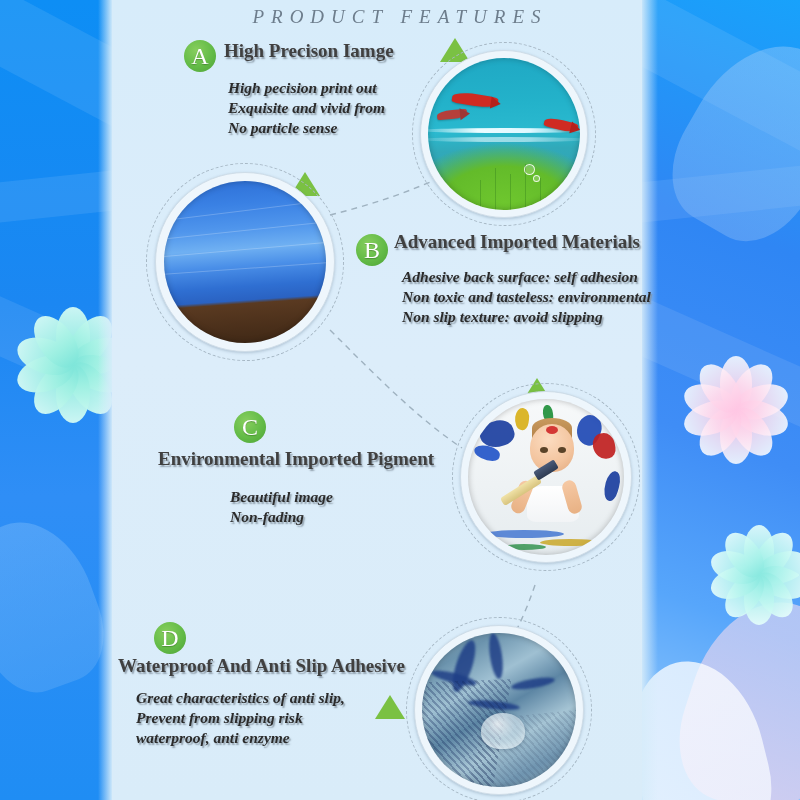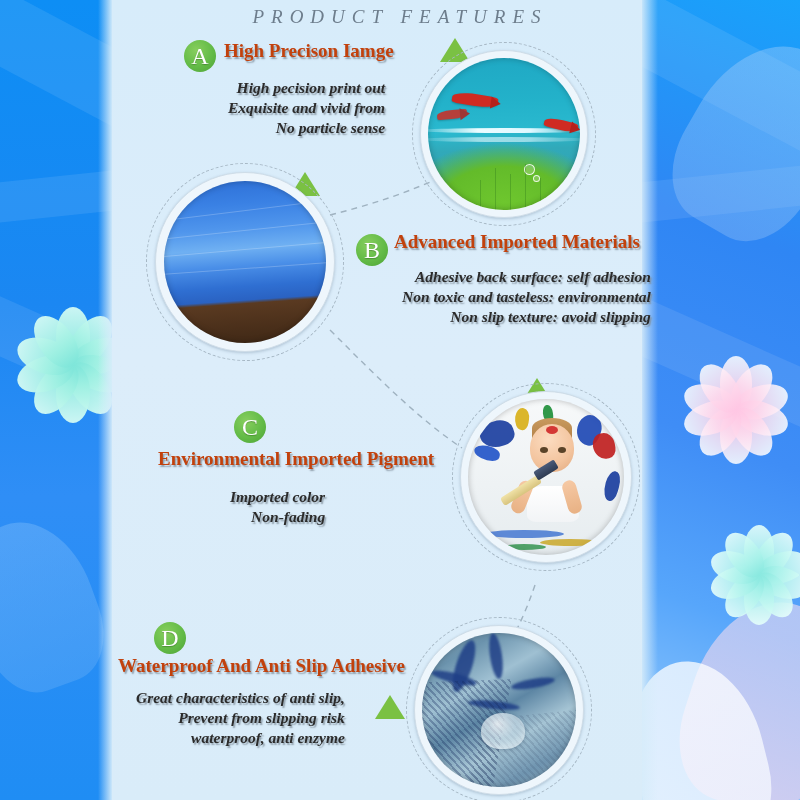--- a/index.html
+++ b/index.html
@@ -123,27 +123,27 @@
     background:radial-gradient(ellipse at 38% 30%, rgba(255,255,255,.78) 0%, rgba(226,240,246,.48) 45%, rgba(170,200,215,.32) 100%);
     box-shadow:inset 0 -3px 8px rgba(255,255,255,.55), 0 1px 4px rgba(20,40,70,.3); }
 
   
   .badge { position:absolute; width:32px; height:32px; border-radius:50%;
     background:radial-gradient(circle at 38% 32%, #87ce5e 0%, #63bb47 55%, #4da235 100%);
     color:#ffffff; font-family:"Liberation Serif", serif; font-size:24px;
     line-height:32px; text-align:center; font-weight:400;
     text-shadow:0 1px 1px rgba(0,0,0,.25); }
   .heading { position:absolute; font-family:"Liberation Serif", serif;
-    font-size:19px; font-weight:700; color:#c2410c; white-space:nowrap;
+    font-size:19px; font-weight:700; color:#404040; white-space:nowrap;
     text-shadow:1.5px 1.5px 1.5px rgba(120,135,148,.75); }
   .blurb { position:absolute; font-family:"Liberation Serif", serif;
     font-style:italic; font-weight:700; font-size:15.5px; color:#2b2b2b;
     line-height:20px; white-space:nowrap;
     text-shadow:1.5px 1.5px 1.5px rgba(125,140,152,.8); }
-  .blurb div { white-space:nowrap;text-align:right; }
+  .blurb div { white-space:nowrap; }
 </style>
 </head>
 <body>
 
 <div class="poster">
 
   <div class="band band-left">
     <div class="facet f1"></div>
     <div class="facet f2"></div>
     <div class="facet f3"></div>
@@ -249,21 +249,21 @@
   <div class="heading" style="left:394px; top:231px;">Advanced Imported Materials</div>
   <div class="blurb" style="left:402px; top:267px;">
     <div>Adhesive back surface: self adhesion</div>
     <div>Non toxic and tasteless: environmental</div>
     <div>Non slip texture: avoid slipping</div>
   </div>
 
   <div class="badge" style="left:234px; top:411px;">C</div>
   <div class="heading" style="left:158px; top:448px;">Environmental Imported Pigment</div>
   <div class="blurb" style="left:230px; top:487px;">
-    <div>Imported color</div>
+    <div>Beautiful image</div>
     <div>Non-fading</div>
   </div>
 
   <div class="ring-dash" style="left:452px; top:383px; width:188px; height:188px;"></div>
   <div class="ring-out" style="left:460px; top:391px; width:172px; height:172px;"></div>
   <div class="photo ph-c" style="left:468px; top:399px; width:156px; height:156px;">
     <div class="splat" style="left:8%;  top:14%; width:34px; height:26px; background:#1c3fa0; transform:rotate(-18deg);"></div>
     <div class="splat" style="left:4%;  top:30%; width:26px; height:14px; background:#2455c8; transform:rotate(12deg);"></div>
     <div class="splat" style="left:70%; top:10%; width:24px; height:30px; background:#1f49b4; transform:rotate(22deg);"></div>
     <div class="splat" style="left:80%; top:22%; width:22px; height:26px; background:#c02020; transform:rotate(-10deg);"></div>

